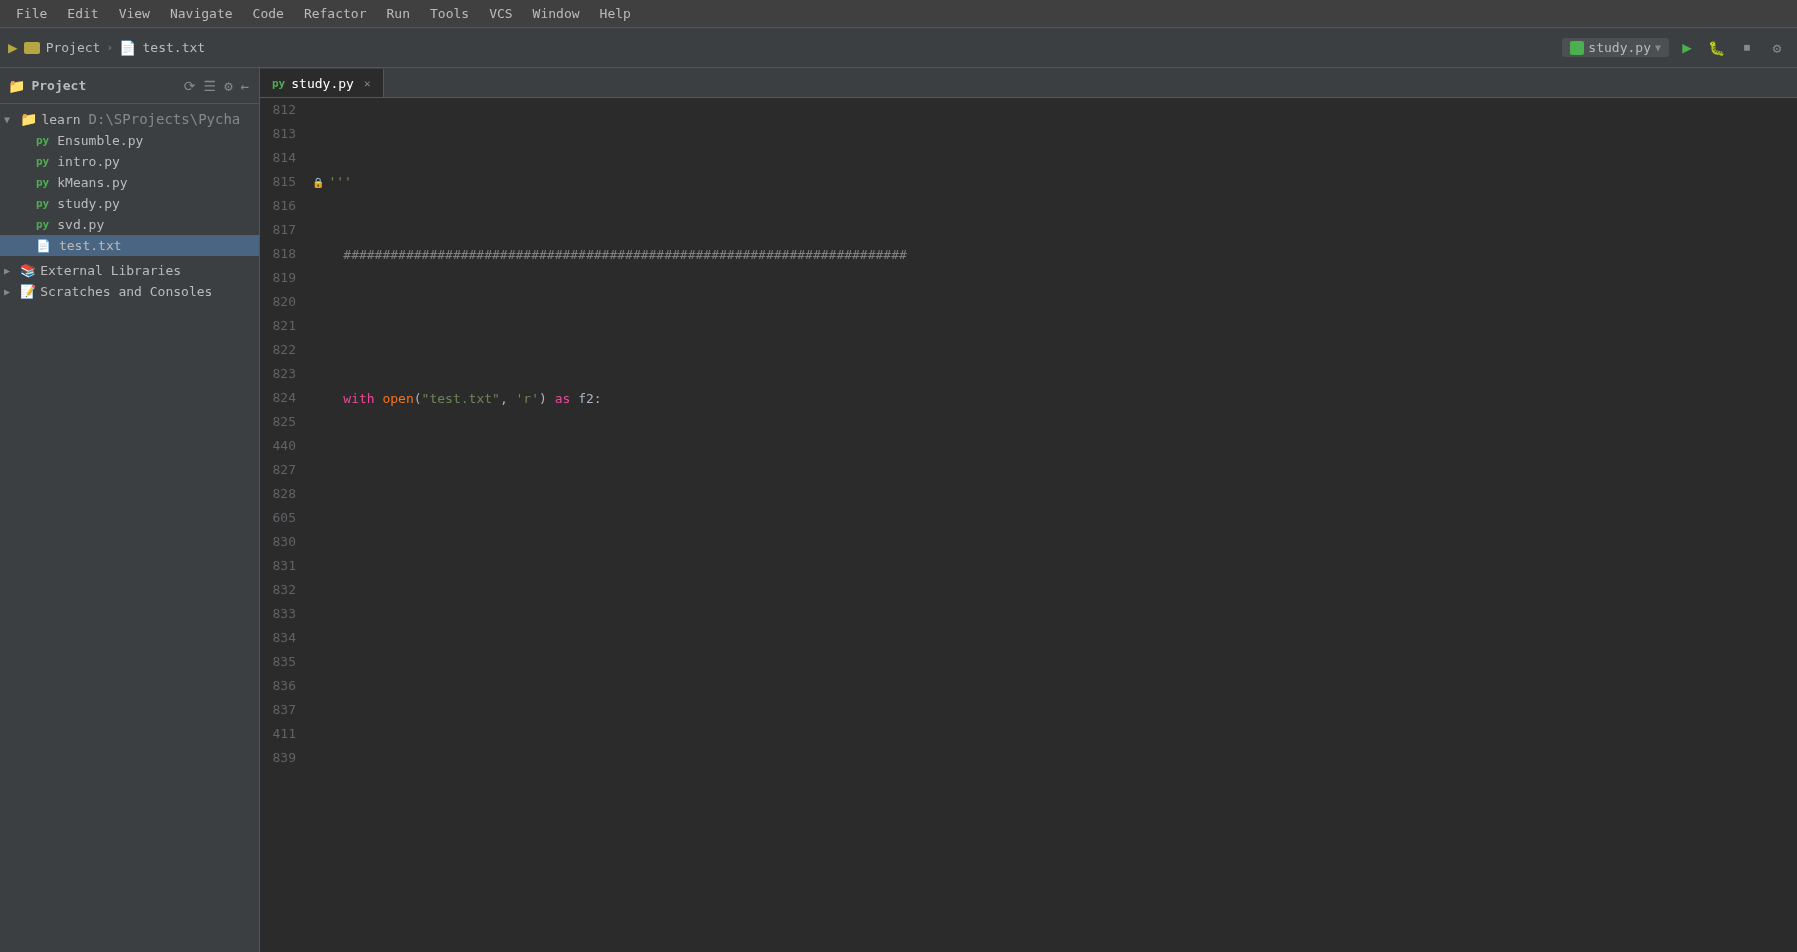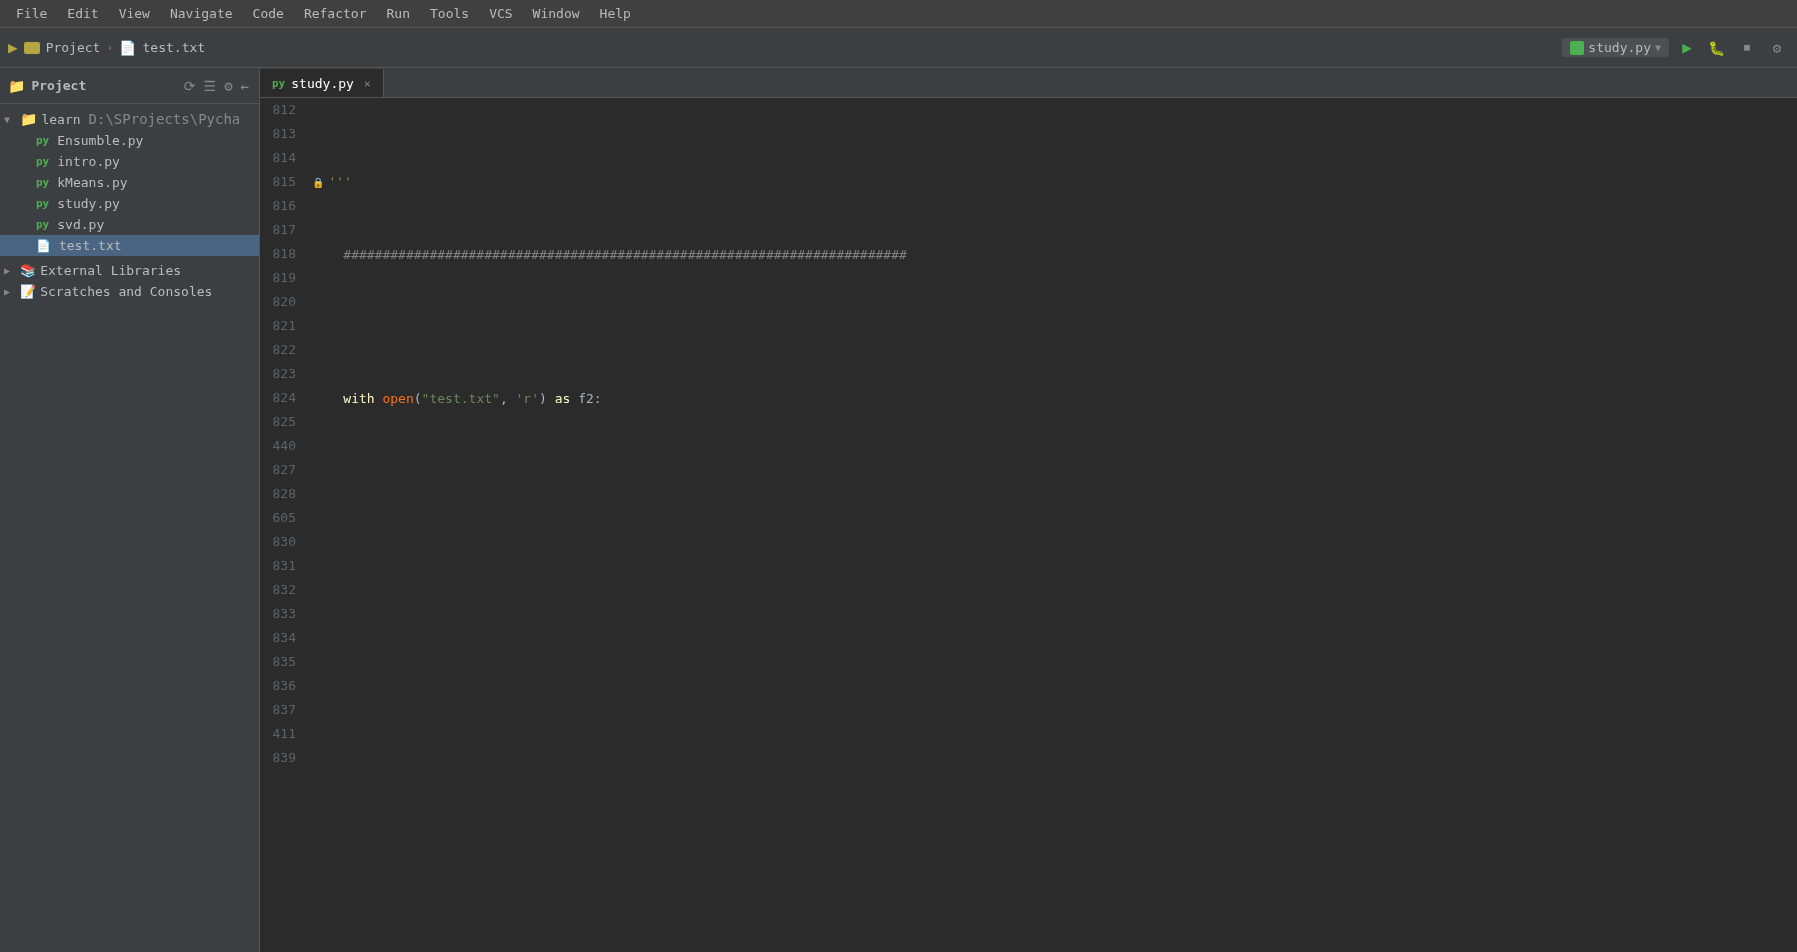--- a/index.html
+++ b/index.html
@@ -211,21 +211,21 @@
     .code-lines {
       flex: 1;
       font-size: 13px;
       line-height: 24px;
       white-space: pre;
       padding: 0 0 0 4px;
     }
     .code-line { display: block; min-height: 24px; }
 
     
-    .kw { color: #fef9c3; } 
+    .kw { color: #ec4899; } 
     .fn { color: #f97316; } 
     .str { color: #6a8759; } 
     .cm { color: #808080; } 
     .punct { color: #a9b7c6; } 
     .hash-line { color: #808080; } 
 
     
     .bottom-scrollbar {
       height: 12px;
       background: #3c3f41;

